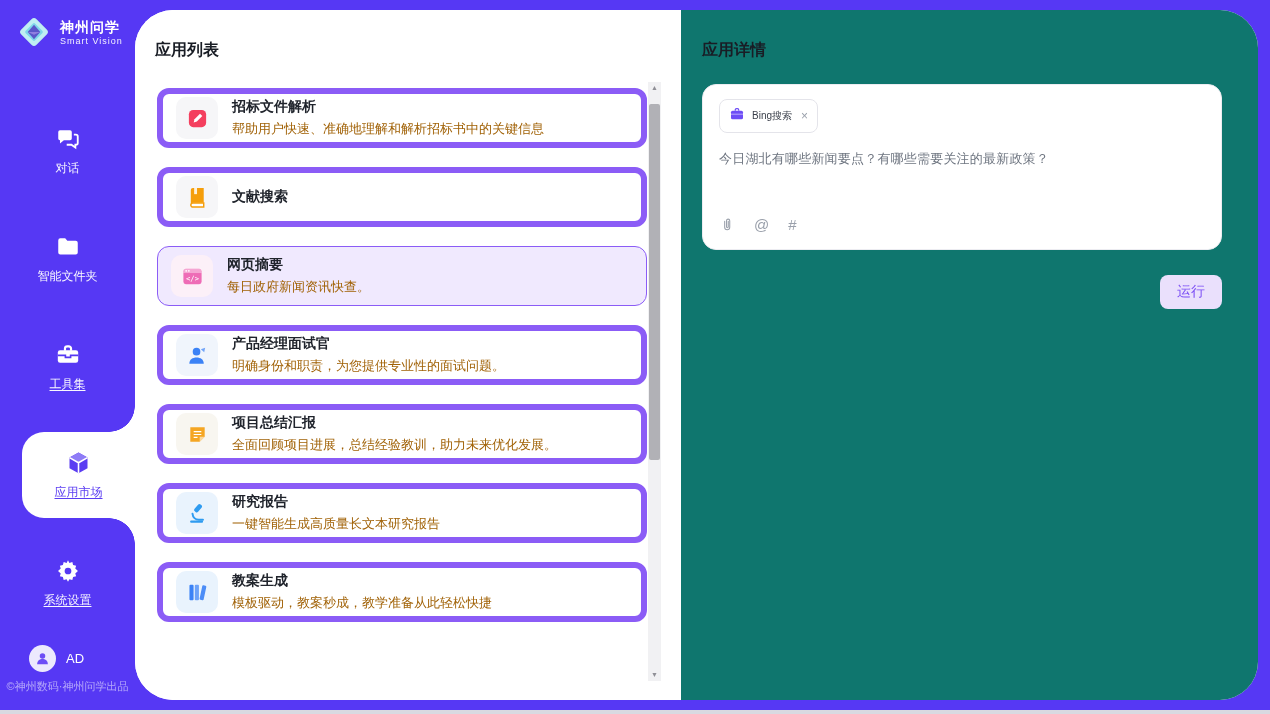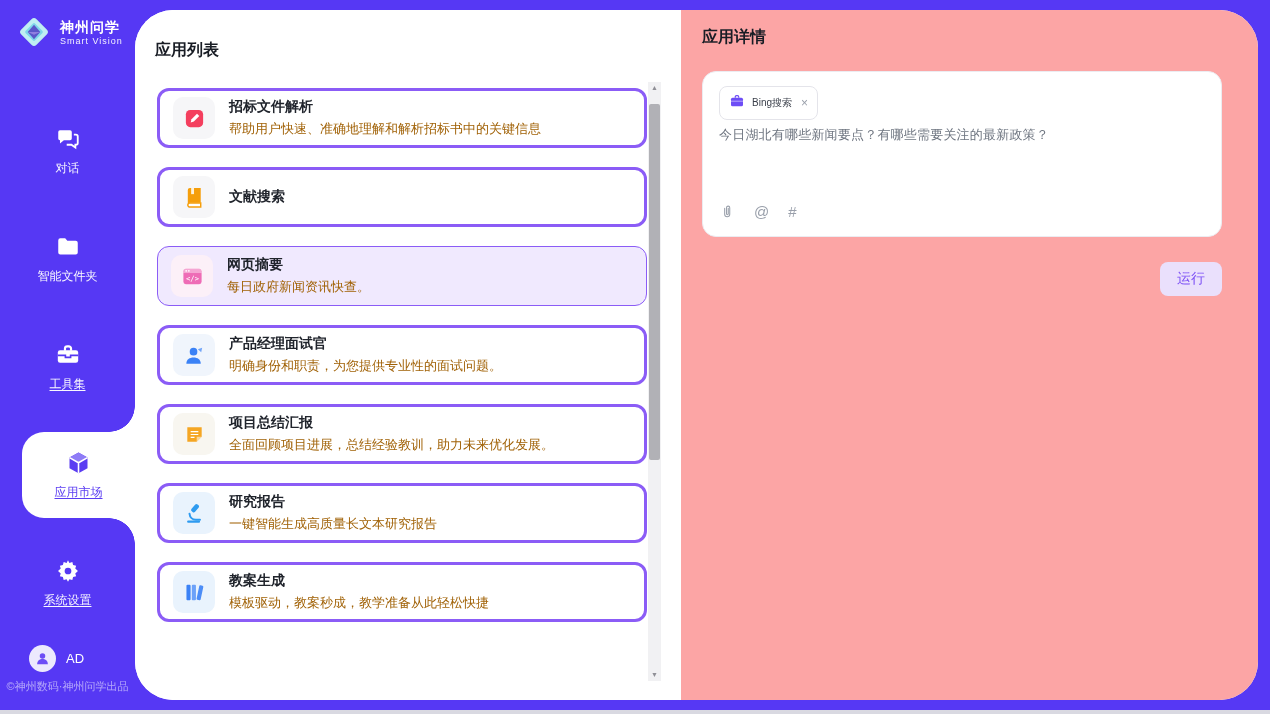--- a/index.html
+++ b/index.html
@@ -31,42 +31,42 @@
   .side-footer { position:absolute; left:0; bottom:16px; width:135px; text-align:center; font-size:11px; color:rgba(255,255,255,.55); white-space:nowrap; }
 
   
   .content { position:absolute; left:135px; top:10px; right:12px; bottom:14px; background:#fff; border-radius:38px; overflow:hidden; display:flex; z-index:1; }
   .bottom-strip { position:absolute; left:0; bottom:0; width:100%; height:4px; background:#d9d9e1; z-index:3; }
 
   
   .list-panel { width:546px; background:#fff; position:relative; padding:30px 0 0 20px; }
   .panel-title { font-size:16px; font-weight:bold; color:#191d25; }
   .app-cards { margin-top:27px; margin-left:2px; width:490px; }
-  .app-card { height:60px; border:3px solid #8b5cf6; border-radius:12px; margin-bottom:19px; background:#fff; display:flex; align-items:center; gap:14px; padding:0 14px 0 13px; cursor:pointer; }
+  .app-card { height:60px; border:6px solid #8b5cf6; border-radius:12px; margin-bottom:19px; background:#fff; display:flex; align-items:center; gap:14px; padding:0 14px 0 13px; cursor:pointer; }
   .app-card.selected { background:#f0e9fe; border:1px solid #8b5cf6; }
   .tile { width:42px; height:42px; border-radius:10px; flex:0 0 auto; display:flex; align-items:center; justify-content:center; }
   .tile svg { width:23px; height:23px; }
   .card-text { display:flex; flex-direction:column; gap:4px; min-width:0; }
   .card-title { font-size:14px; font-weight:bold; color:#20242c; }
   .card-desc { font-size:13px; color:#a16207; white-space:nowrap; overflow:hidden; }
 
   
   .scrollbar { position:absolute; right:20px; top:72px; bottom:19px; width:13px; background:#f1f1f3; display:flex; flex-direction:column; align-items:center; }
   .sb-arrow { height:12px; font-size:7px; color:#8f8f96; line-height:12px; cursor:pointer; user-select:none; }
   .sb-track { flex:1; width:100%; position:relative; cursor:pointer; }
   .sb-thumb { position:absolute; left:1px; right:1px; top:10px; height:356px; background:#b1b1b6; border-radius:2px; cursor:pointer; }
 
   
-  .detail-panel { flex:1; background:#fca5a5; padding:17px 36px 0 21px; }
+  .detail-panel { flex:1; background:#0f766e; padding:30px 36px 0 21px; }
   .detail-card { margin-top:23px; height:166px; background:#fff; border:1px solid #ececf1; border-radius:14px; padding:14px 16px; display:flex; flex-direction:column; }
   .tool-tag { display:inline-flex; align-items:center; gap:7px; border:1px solid #e4e4ea; border-radius:8px; padding:6px 9px; background:#fff; align-self:flex-start; }
   .tool-tag svg { width:16px; height:16px; }
   .tag-label { font-size:10px; color:#3a3f4a; }
   .tag-close { font-size:12px; color:#9aa0ab; margin-left:2px; cursor:pointer; line-height:1; }
-  .prompt-text { margin-top:6px; font-size:13px; color:#6e7580; letter-spacing:.2px; cursor:text; }
+  .prompt-text { margin-top:17px; font-size:13px; color:#6e7580; letter-spacing:.2px; cursor:text; }
   .input-tools { margin-top:auto; display:flex; align-items:center; gap:19px; padding-bottom:2px; }
   .input-tools .itool { color:#9aa0ab; font-size:15px; cursor:pointer; display:flex; align-items:center; }
   .input-tools svg { width:16px; height:16px; }
   .run-row { margin-top:25px; display:flex; justify-content:flex-end; }
   .run-btn { background:#eae0fc; color:#7c4ff5; border:none; border-radius:8px; font-size:14px; padding:8px 17px; cursor:pointer; font-family:inherit; }
 </style>
 </head>
 <body>
 
 <aside class="sidebar">

